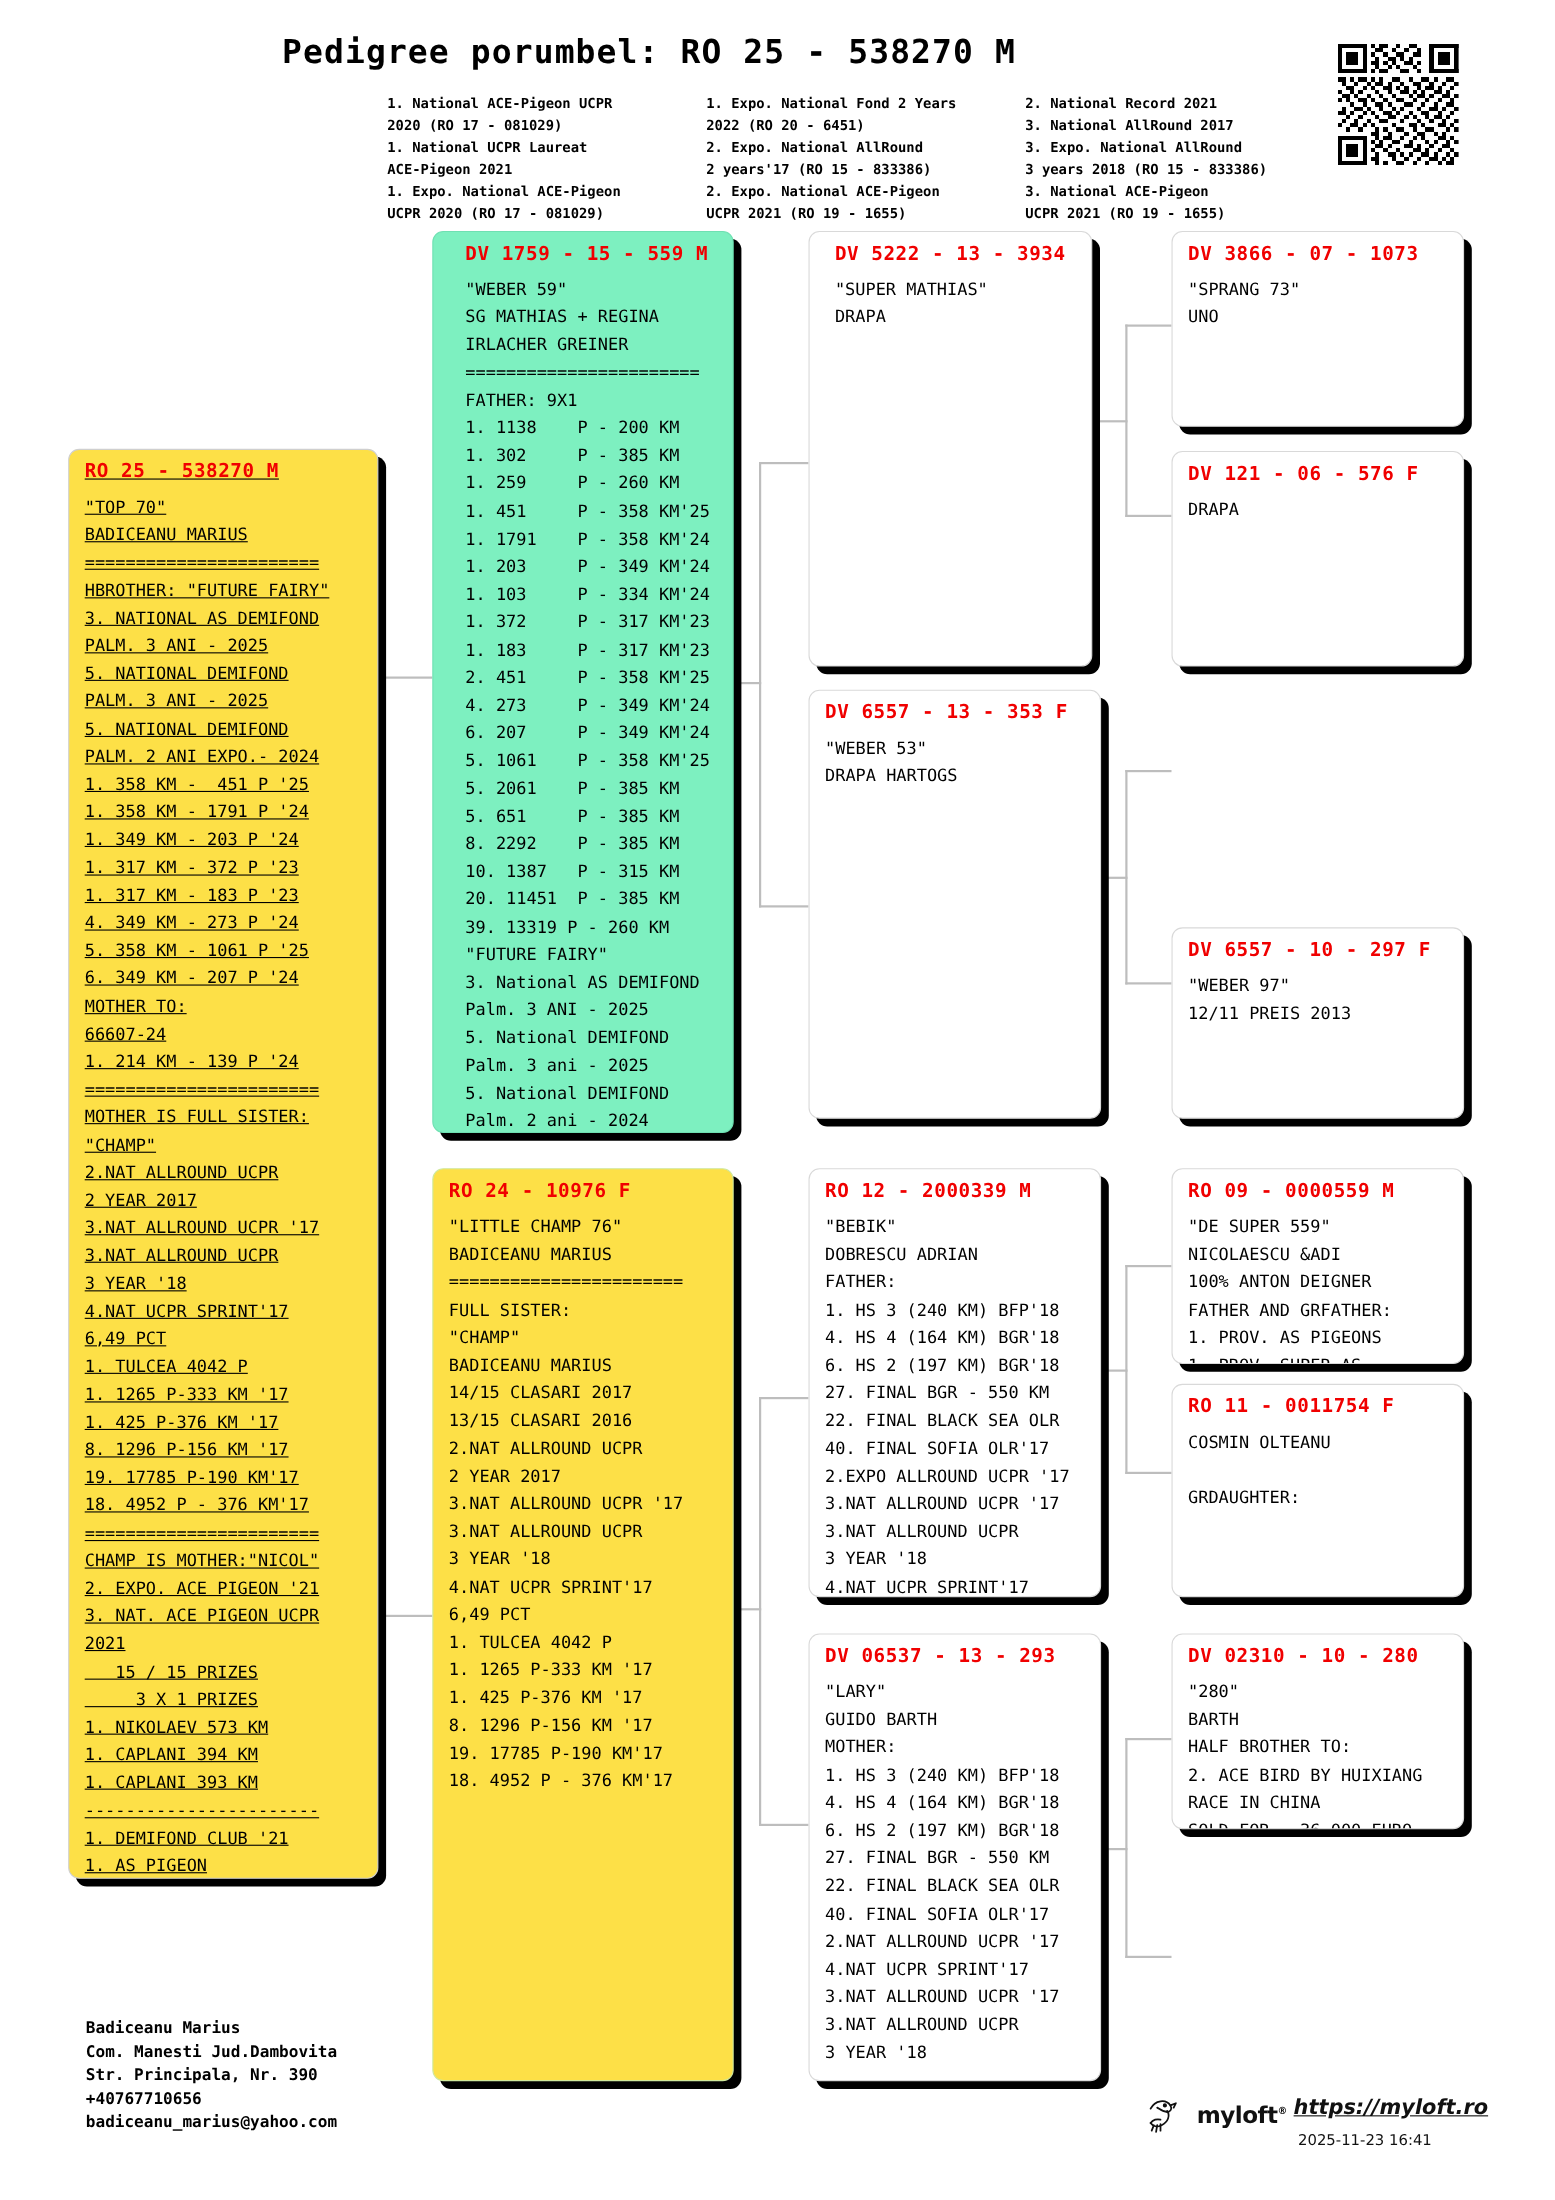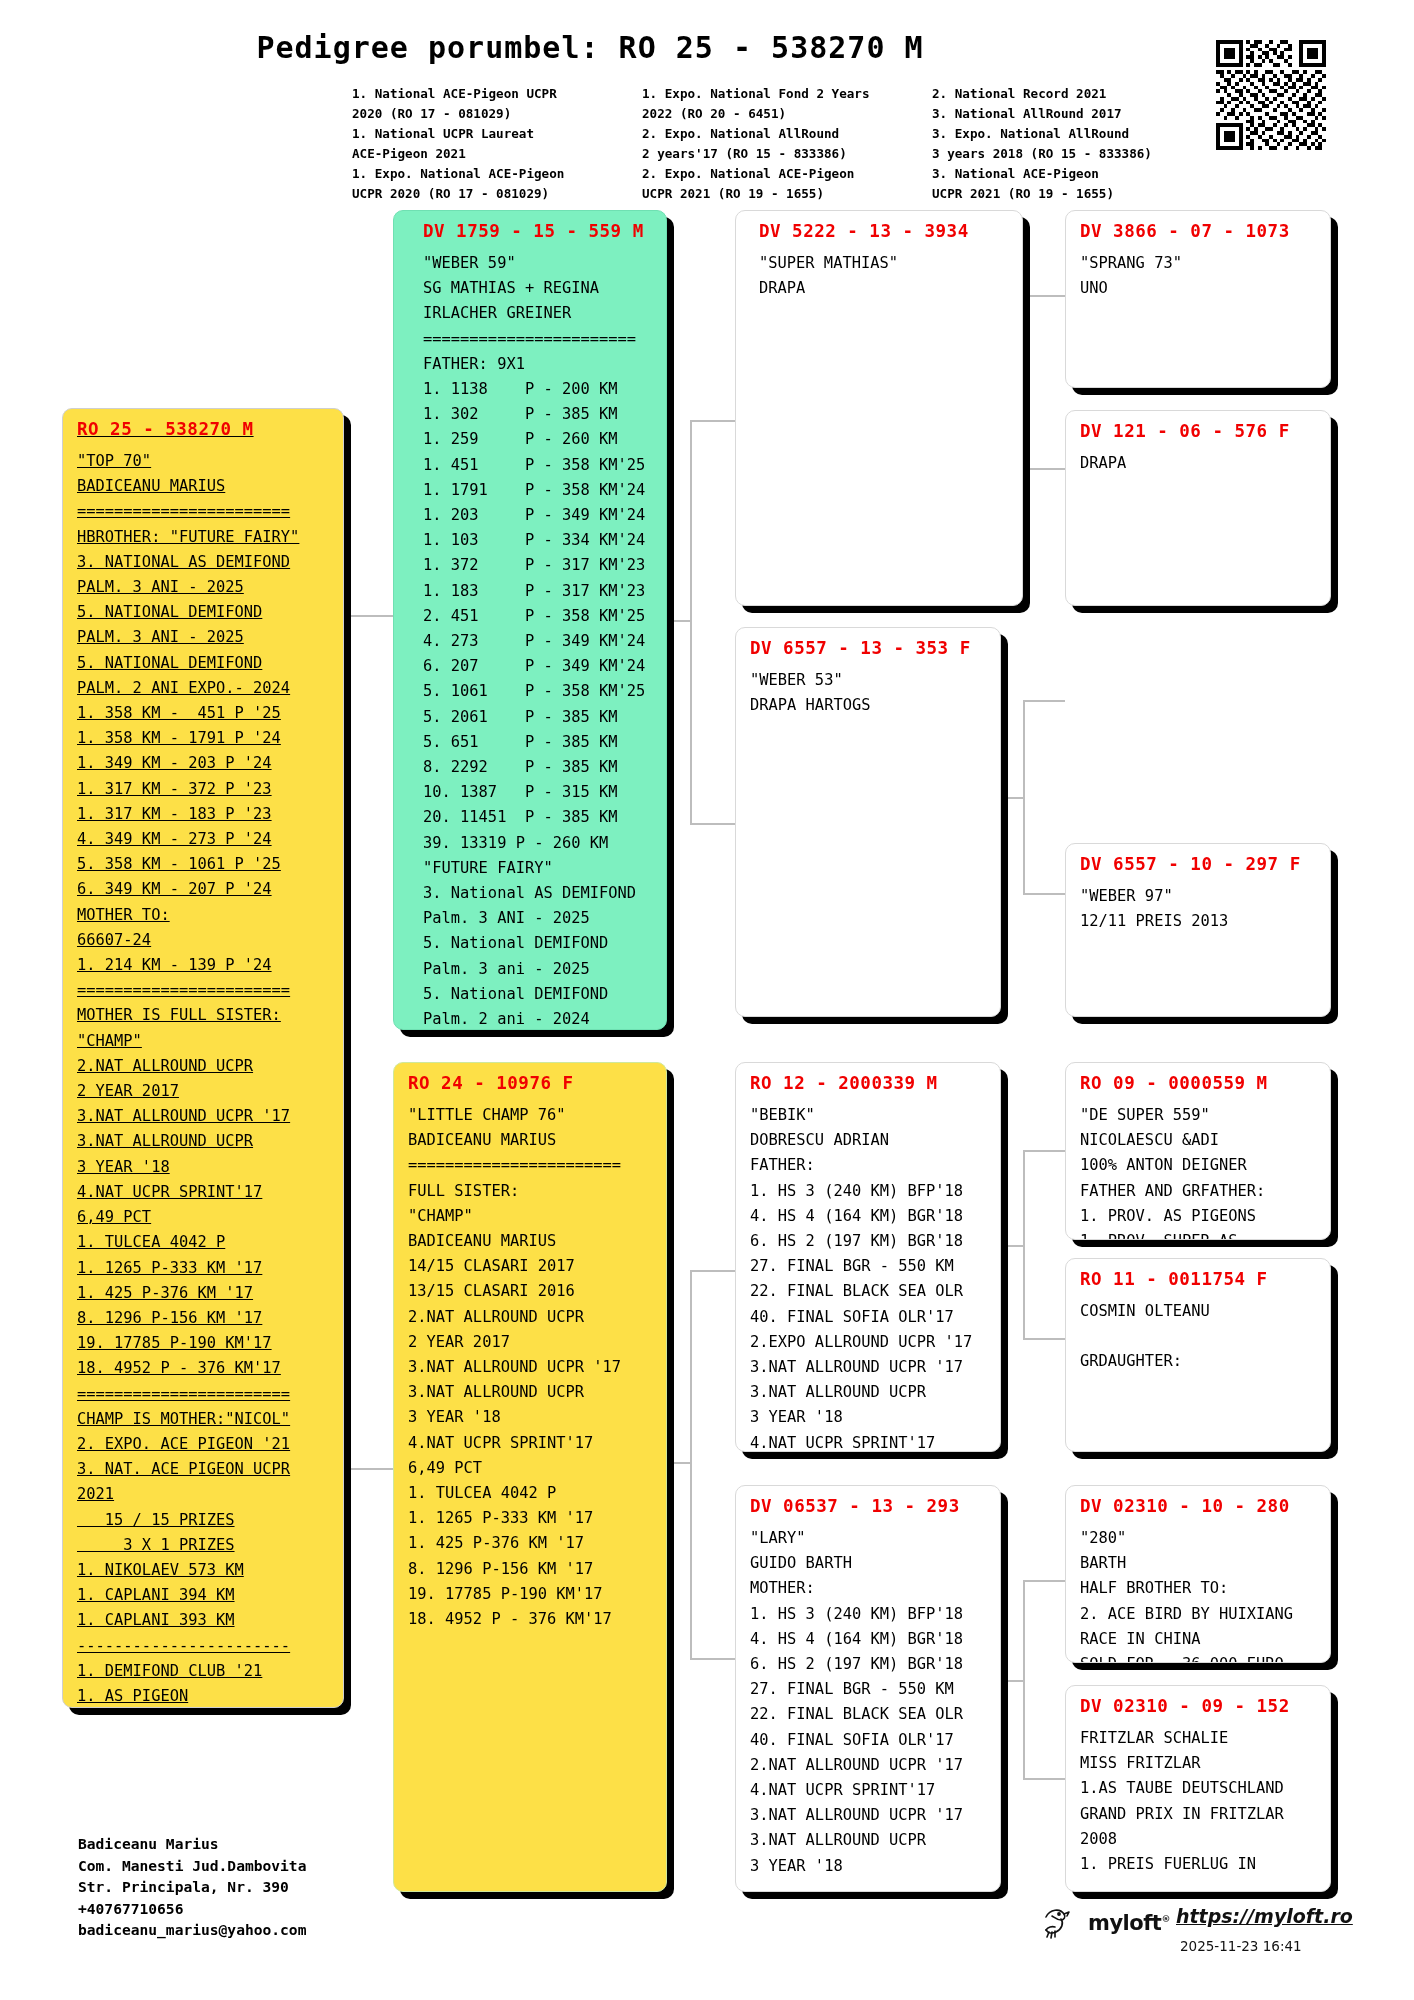--- a/index.html
+++ b/index.html
@@ -516,21 +516,21 @@
 4.NAT UCPR SPRINT'17
 6,49 PCT
 1. TULCEA 4042 P
 1. 1265 P-333 KM '17
 1. 425 P-376 KM '17
 8. 1296 P-156 KM '17
 19. 17785 P-190 KM'17
 18. 4952 P - 376 KM'17</div>
   </div>
 
-  <div class="card" style="left:735px; top:210px; width:288px; height:396px;padding-left:23px;">
+  <div class="card" style="left:735px; top:210px; width:258px; height:396px;padding-left:23px;">
     <div class="cid">DV 5222 - 13 - 3934</div>
     <div class="body">"SUPER MATHIAS"
 DRAPA</div>
   </div>
 
   <div class="card" style="left:735px; top:627px; width:266px; height:390px;">
     <div class="cid">DV 6557 - 13 - 353 F</div>
     <div class="body">"WEBER 53"
 DRAPA HARTOGS</div>
   </div>
@@ -609,29 +609,20 @@
   <div class="card" style="left:1065px; top:1485px; width:266px; height:178px;">
     <div class="cid">DV 02310 - 10 - 280</div>
     <div class="body">"280"
 BARTH
 HALF BROTHER TO:
 2. ACE BIRD BY HUIXIANG
 RACE IN CHINA
 SOLD FOR - 36.000 EURO</div>
   </div>
 
-  <div class="card" style="left:1065px; top:1685px; width:266px; height:207px;">
-    <div class="cid">DV 02310 - 09 - 152</div>
-    <div class="body">FRITZLAR SCHALIE
-MISS FRITZLAR
-1.AS TAUBE DEUTSCHLAND
-GRAND PRIX IN FRITZLAR
-2008
-1. PREIS FUERLUG IN</div>
-  </div>
 
   <div class="footer-contact">Badiceanu Marius
 Com. Manesti Jud.Dambovita
 Str. Principala, Nr. 390
 +40767710656
 badiceanu_marius@yahoo.com</div>
 
   <div class="brand">
     <span class="bird">
       <svg viewBox="0 0 42 36" width="42" height="36">

